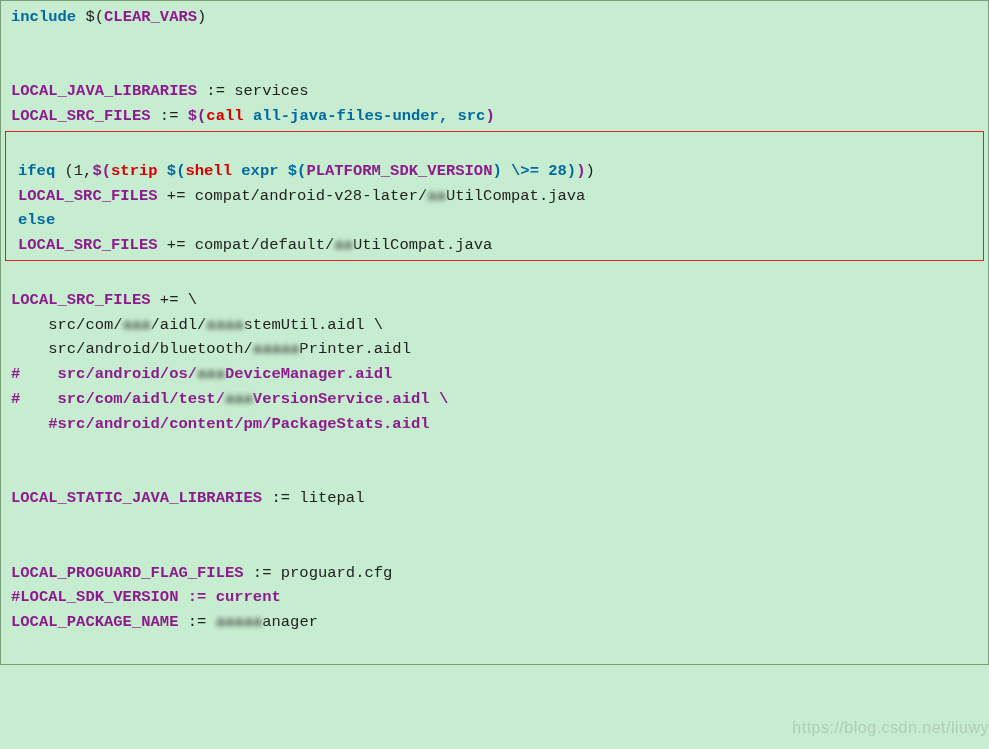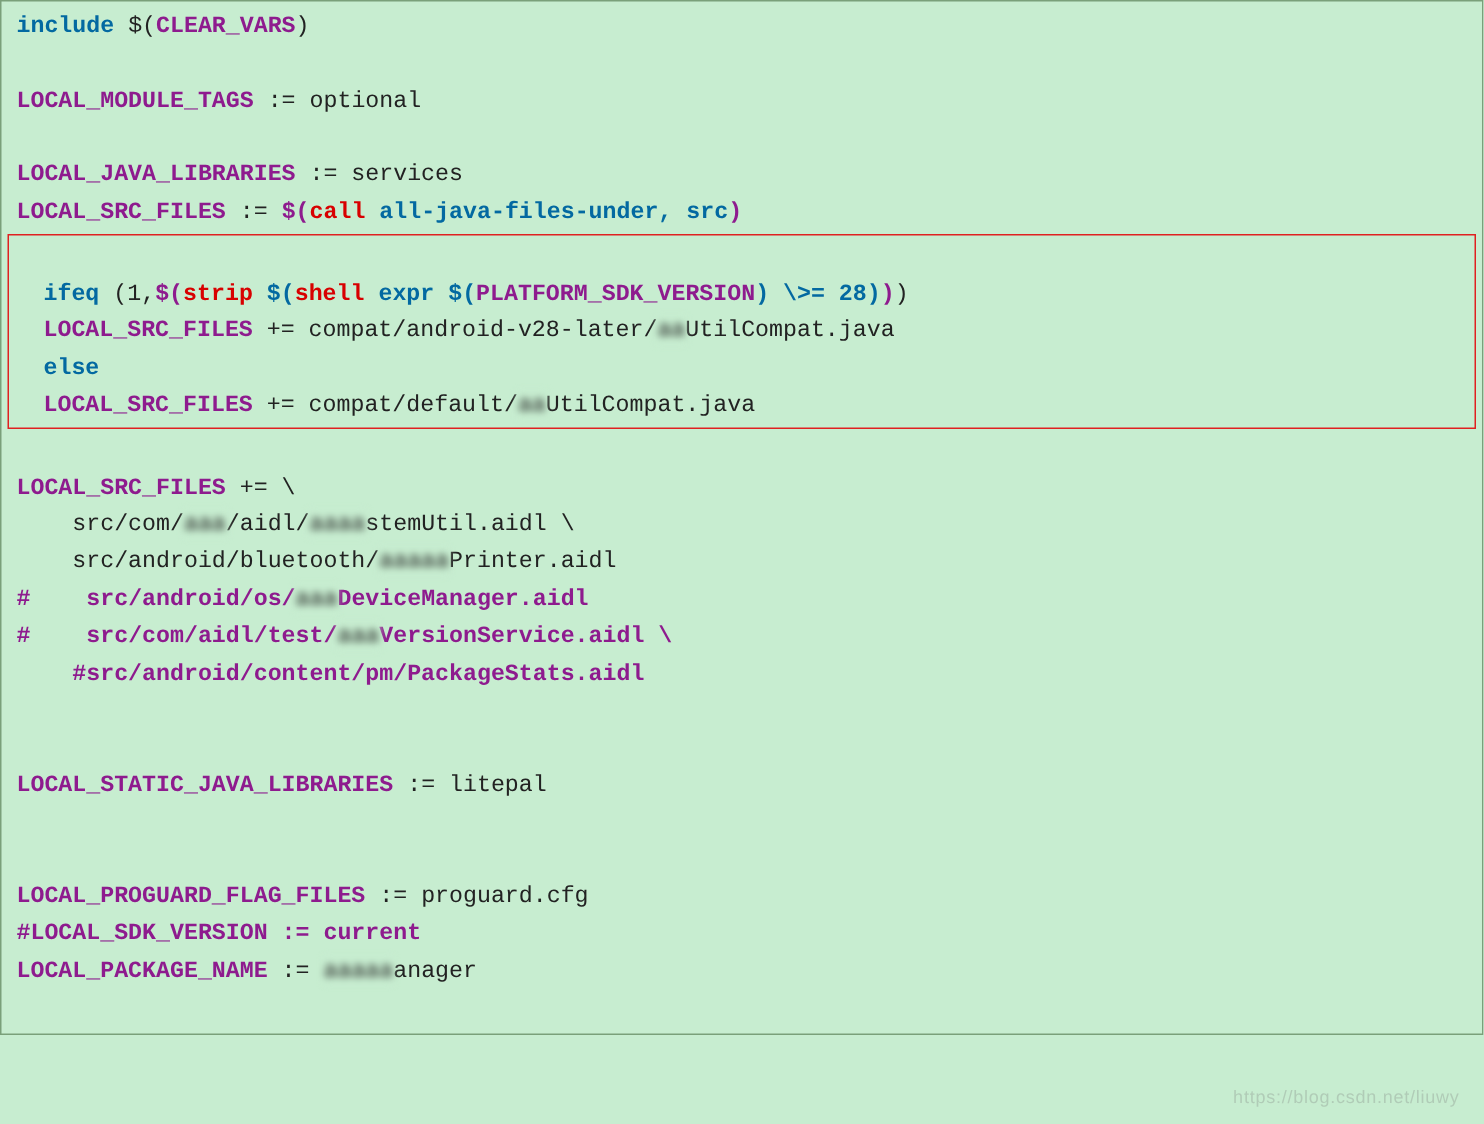--- a/index.html
+++ b/index.html
@@ -22,49 +22,48 @@
     white-space: pre;
   }
   .kw { color: #0369a1; font-weight: bold; } 
   .var { color: #8e1b8e; font-weight: bold; } 
   .func { color: #d80000; font-weight: bold; } 
   .txt { color: #222; }
   .paren { color: #8e1b8e; font-weight: bold;}
   .redbox {
     border: 1px solid #e02020;
     margin: 2px -6px;
-    padding: 2px 23px;
+    padding: 2px 12px;
   }
   .smudge {
     color: #222;
     background: #c7edd0;
     filter: blur(2.5px);
     -webkit-filter: blur(2.5px);
   }
   .watermark {
     position: absolute;
-    right: 16px;
+    right: 0;
     bottom: 8px;
     color: rgba(120,120,120,0.28);
     font-family: Arial, sans-serif;
-    font-size: 12px;
+    font-size: 16px;
     letter-spacing: 0.5px;
     margin-left: 24px;
   }
 </style>
 </head>
 <body>
 
 <div class="code-area">
 
 <div class="line"><span class="kw">include</span><span class="txt"> $(</span><span class="var">CLEAR_VARS</span><span class="txt">)</span></div>
 
 <div class="line">&nbsp;</div>
 
-<div class="line"><span class="var">LOCAL_MODULE_TAGS</span><span class="txt"> := optional</span></div>
 
 <div class="line">&nbsp;</div>
 
 <div class="line"><span class="var">LOCAL_JAVA_LIBRARIES</span><span class="txt"> := services</span></div>
 
 <div class="line"><span class="var">LOCAL_SRC_FILES</span><span class="txt"> := </span><span class="paren">$(</span><span class="func">call</span><span class="kw"> all-java-files-under, src</span><span class="paren">)</span></div>
 
 <div class="redbox">
 <div class="line">&nbsp;</div>
 <div class="line"><span class="kw">ifeq</span><span class="txt"> (1,</span><span class="paren">$(</span><span class="func">strip</span><span class="kw"> $(</span><span class="func">shell</span><span class="kw"> expr $(</span><span class="var">PLATFORM_SDK_VERSION</span><span class="kw">) \&gt;= 28)</span><span class="paren">)</span><span class="txt">)</span></div>

